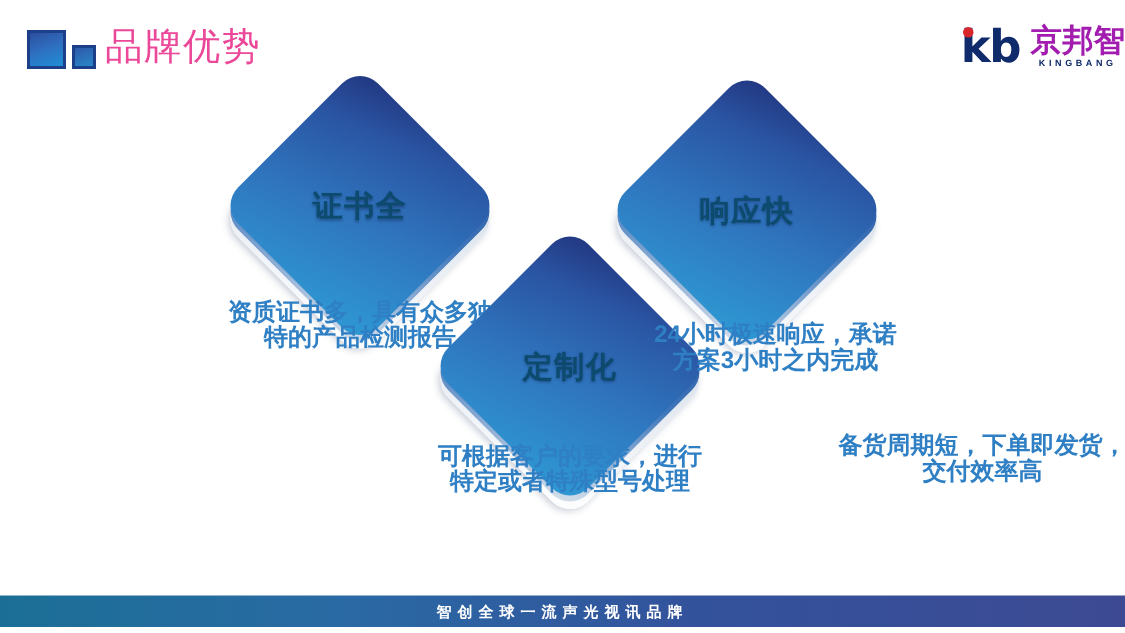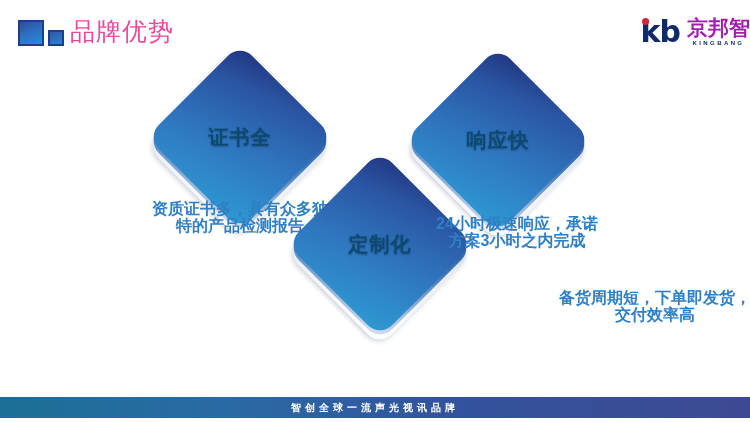--- a/index.html
+++ b/index.html
@@ -210,20 +210,21 @@
     <div class="diamond-label">证书全</div>
   </div>
   <div class="caption" style="left:140px; top:200px; width:200px;">资质证书多，具有众多独<br>特的产品检测报告</div>
 
   <div class="diamond-wrap" style="left:314px; top:178px;">
     <div class="diamond-shadow"></div>
     <div class="diamond-shadow2"></div>
     <div class="diamond-face"></div>
     <div class="diamond-label">定制化</div>
   </div>
+  <div class="caption" style="left:280px; top:296px; width:200px;">可根据客户的要求，进行<br>特定或者特殊型号处理</div>
 
   <div class="diamond-wrap" style="left:432px; top:74px;">
     <div class="diamond-shadow"></div>
     <div class="diamond-shadow2"></div>
     <div class="diamond-face"></div>
     <div class="diamond-label">响应快</div>
   </div>
   <div class="caption" style="left:417px; top:198px; width:200px;margin-top:17px;">24小时极速响应，承诺<br>方案3小时之内完成</div>
 
   <div class="caption" style="left:555px; top:289px; width:200px;">备货周期短，下单即发货，<br>交付效率高</div>

